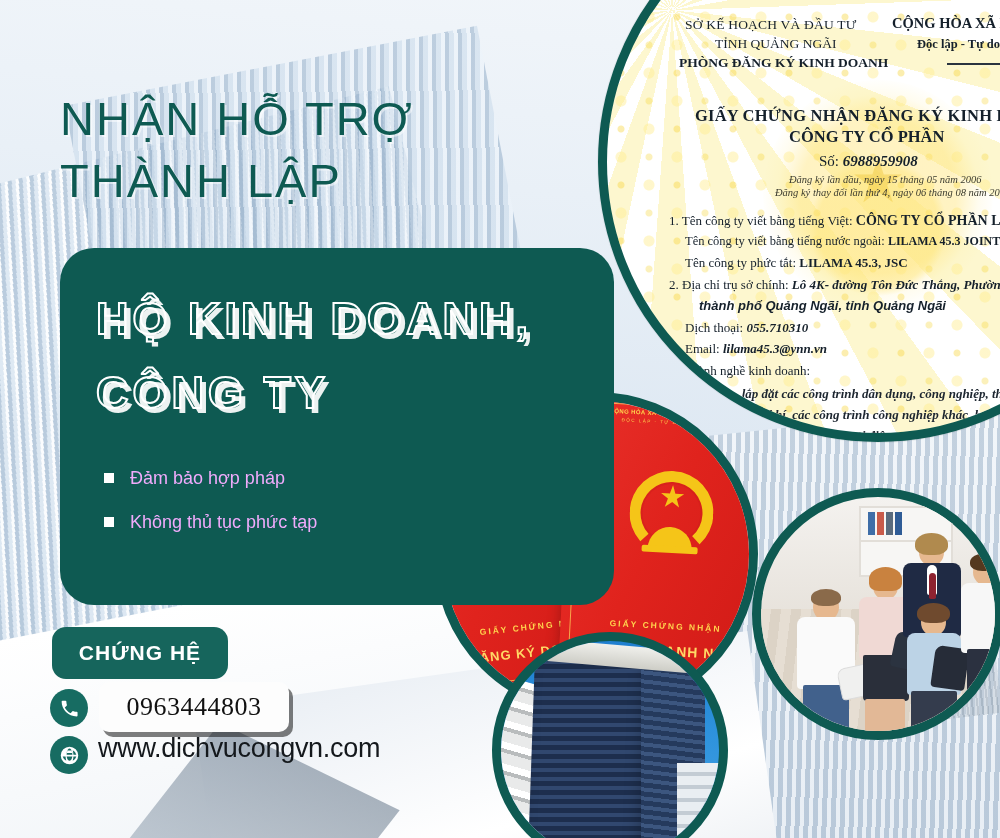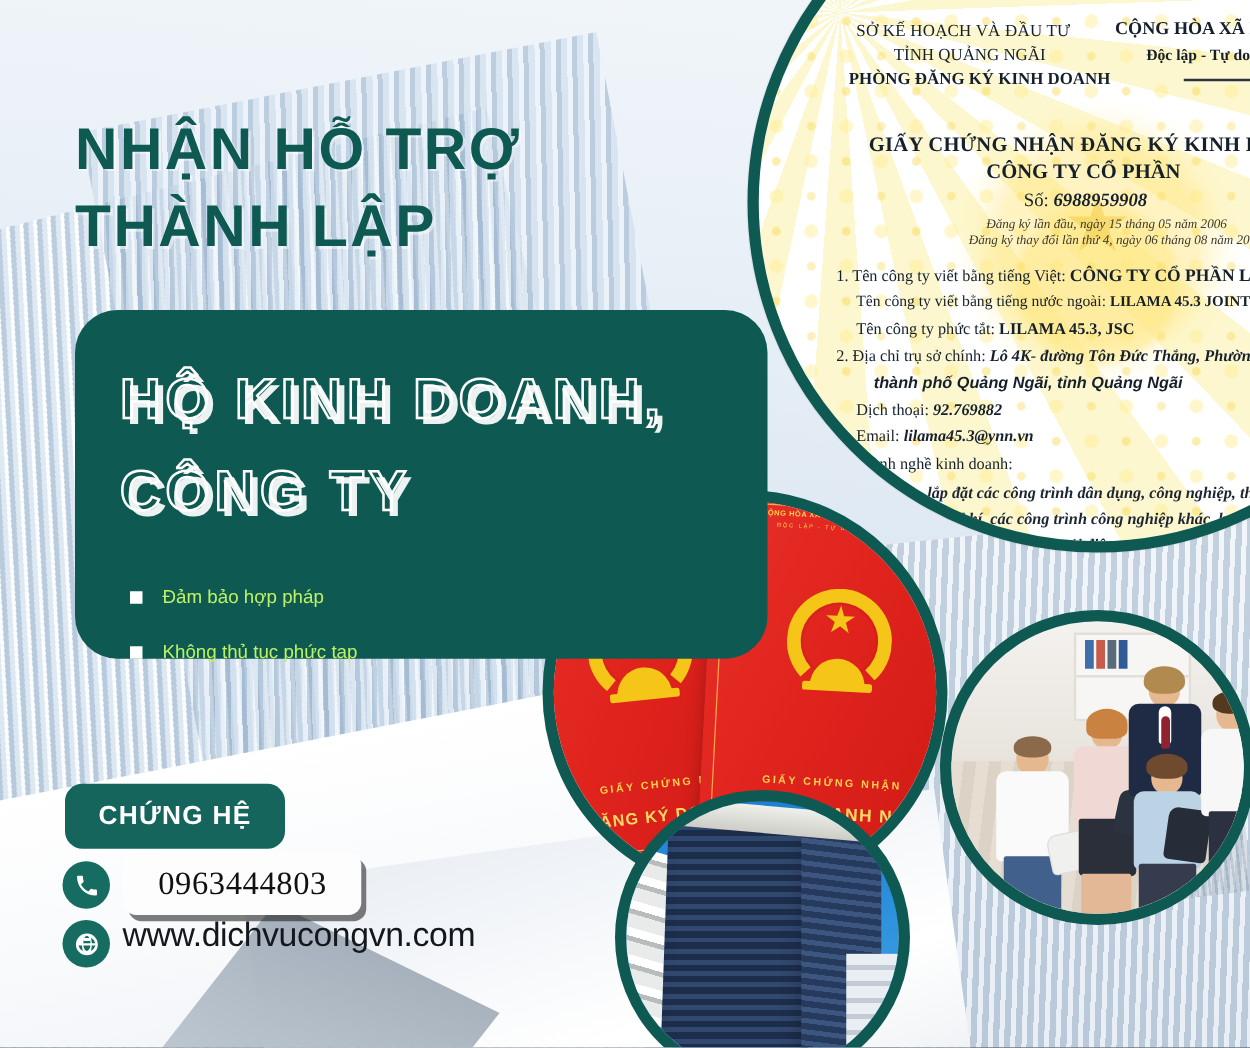--- a/index.html
+++ b/index.html
@@ -283,53 +283,53 @@
     transform: skewY(16deg);
   }
   .tower-small {
     position:absolute; right: -4px; bottom: 10px; width: 46px; height: 86px;
     background: repeating-linear-gradient(180deg,#e9eef2 0 9px,#c3ccd4 9px 13px);
   }
 
   
   .headline {
     position: absolute; left: 60px; top: 88px;
-    font-size: 47px; line-height: 62px; font-weight: 700;
+    font-size: 47px; line-height: 62px; font-weight: 400;
     color: #0e5a52; letter-spacing: 2px;
     text-shadow: 2px 2px 0 rgba(255,255,255,.5);
     font-family: "Liberation Sans", sans-serif;
     text-transform: uppercase;
   }
   .headline .l2 { display: block; }
 
   
   .panel {
     position: absolute;
-    left: 60px; top: 248px; width: 554px; height: 279px;
+    left: 60px; top: 248px; width: 554px; height: 357px;
     background: #0e5a52;
     border-radius: 34px;
   }
   .panel-title {
     position: absolute; left: 36px; top: 34px;
     font-size: 45px; line-height: 74px; font-weight: 900;
     letter-spacing: 4px; text-transform: uppercase;
     color: transparent;
     -webkit-text-stroke: 2px #ffffff;
     font-family: "Liberation Sans", sans-serif;
     text-shadow: 5px 5px 0 rgba(255,255,255,.92);
     white-space: nowrap;
   }
   .panel-title span { display:block; }
   .bullets {
     position: absolute; left: 44px; top: 208px;
     list-style: none;
   }
   .bullets li {
     display: flex; align-items: center; gap: 16px;
-    color: #bef264; font-size: 15px; line-height: 44px;
+    color: #f0abfc; font-size: 18px; line-height: 44px;
     font-family: "Liberation Sans", sans-serif;
   }
   .bullets li .sq {
     width: 10px; height: 10px; background: #fff; flex: none;
   }
 
   
   .contact-btn {
     position: absolute; left: 52px; top: 627px;
     width: 176px; height: 52px; border-radius: 14px;
@@ -410,21 +410,21 @@
         <span>Tên công ty phức tắt:</span>
         <b>LILAMA 45.3, JSC</b>
       </div>
       <div class="cert-txt c-l4">
         <span>2. Địa chỉ trụ sở chính:</span>
         <i>Lô 4K- đường Tôn Đức Thắng, Phường Lê Hồng Phong,</i>
       </div>
       <div class="cert-txt c-l5">thành phố Quảng Ngãi, tỉnh Quảng Ngãi</div>
       <div class="cert-txt c-l6">
         <span>Dịch thoại:</span>
-        <i>92.769882</i>
+        <i>055.710310</i>
       </div>
       <div class="cert-txt c-l7">
         <span>Email:</span>
         <i>lilama45.3@ynn.vn</i>
       </div>
       <div class="cert-txt c-l8">3. Ngành nghề kinh doanh:</div>
 
       <div class="c-body">
         <div>Xây dựng, lắp đặt các công trình dân dụng, công nghiệp, thủy</div>
         <div>điện, nhiệt điện, dầu khí, các công trình công nghiệp khác, hạ tầng</div>

